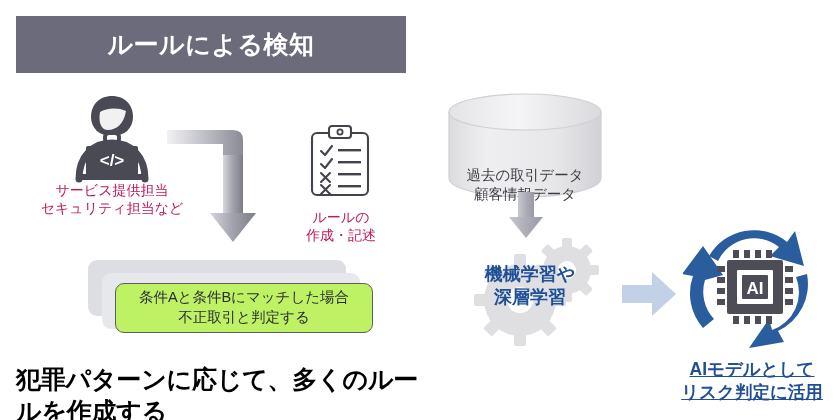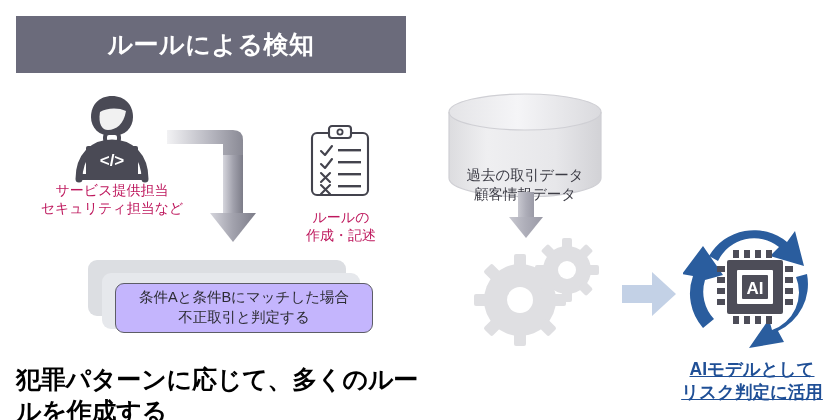--- a/index.html
+++ b/index.html
@@ -82,21 +82,21 @@
   .card-back2 {
     left: 88px; top: 260px; width: 258px; height: 56px;
     background: #dcdee2;
   }
   .card-back1 {
     left: 102px; top: 273px; width: 258px; height: 56px;
     background: #e6e8ec;
   }
   .card-front {
     left: 115px; top: 283px; width: 258px; height: 50px;
-    background: #c4b5fd;
+    background: #bef264;
     border: 1.4px solid #5d5d66;
     display: flex;
     align-items: center;
     justify-content: center;
   }
   .card-front .card-text {
     color: #2c2c33;
     font-size: 14.5px;
     text-align: center;
     line-height: 1.35;
@@ -249,20 +249,22 @@
           <rect x="-5" y="-32" width="10" height="11" rx="2" transform="rotate(45)"></rect>
           <rect x="-5" y="21" width="10" height="11" rx="2" transform="rotate(45)"></rect>
           <rect x="-32" y="-5" width="11" height="10" rx="2" transform="rotate(45)"></rect>
           <rect x="21" y="-5" width="11" height="10" rx="2" transform="rotate(45)"></rect>
         </g>
         <circle r="9" fill="#ffffff"></circle>
       </g>
     </g>
   </svg>
 
+  <div class="txt txt-blue-bold" style="left:455px; top:263px; width:150px; font-size:18px;">機械学習や
+深層学習</div>
 
 
   <svg class="svg-abs" style="left:622px; top:270px;" width="56" height="48" viewBox="0 0 56 48">
     <path d="M0 15 L30 15 L30 2 L54 24 L30 46 L30 33 L0 33 Z" fill="#c3d1e6"></path>
   </svg>
 
   <svg class="svg-abs" style="left:683px; top:218px;" width="142" height="136" viewBox="0 0 142 136">
 
     <g fill="#2a5d9e">
 

